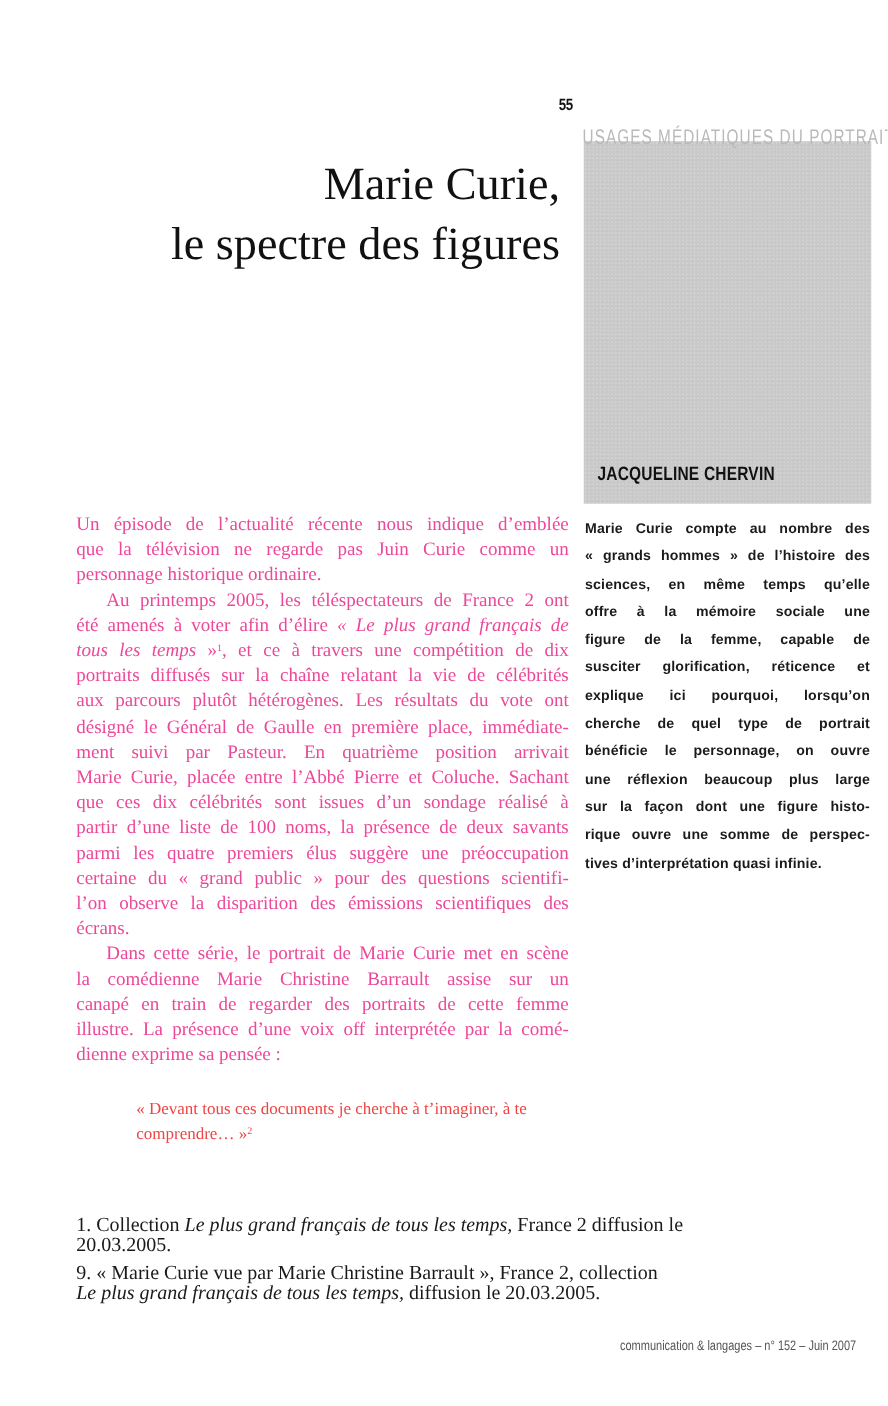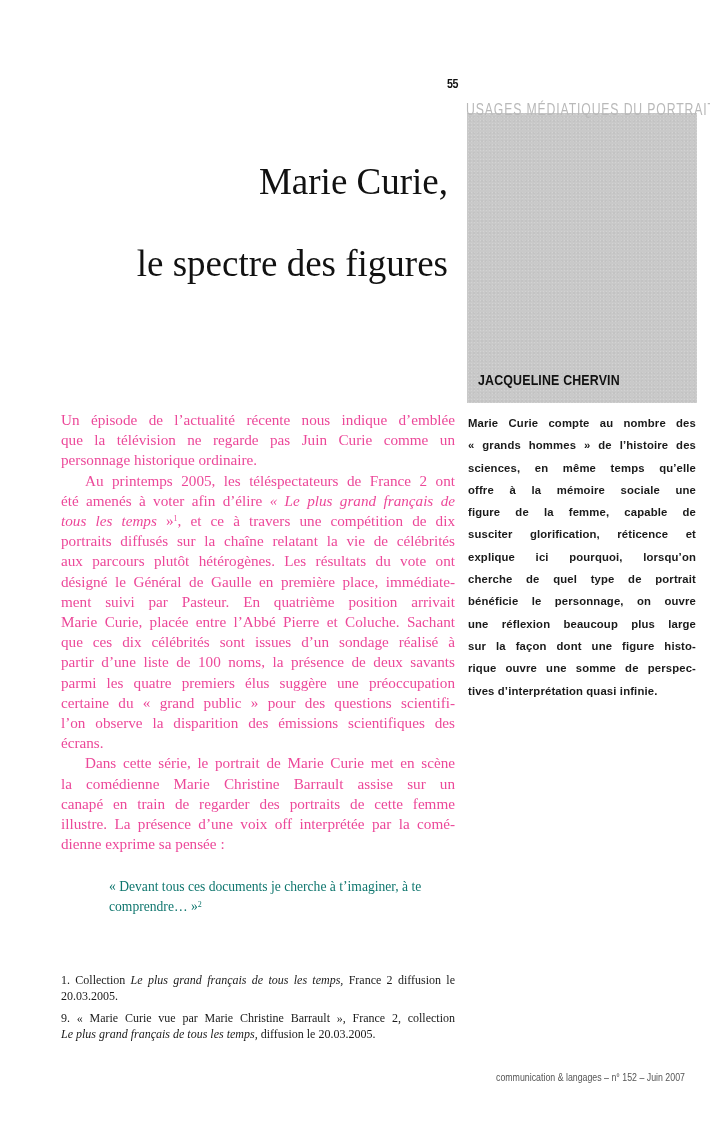--- a/index.html
+++ b/index.html
@@ -36,21 +36,21 @@
     font-size: 15.5px; color: #111; white-space: nowrap;
     transform: scaleX(0.80); transform-origin: left top;
     letter-spacing: 0.2px;
   }
 
   .title {
     position: absolute; right: 262px; top: 124px; text-align: right;
     font-family: "Liberation Serif", serif; font-size: 37px; line-height: 48px;
     color: #111; font-weight: normal;
   }
-  .title span { display: block; white-space: nowrap; margin-top: 34px; }
+  .title span { display: block; white-space: nowrap; }
 
   .abstract {
     position: absolute; left: 468px; top: 412px; width: 228px;
     font-family: "Liberation Sans", sans-serif; font-weight: bold;
     font-size: 11.3px; line-height: 22.3px; color: #1a1a1a;
     text-align: justify; hyphens: manual;
   }
   .abstract .ln { display: block; text-align-last: justify; white-space: nowrap; letter-spacing: 0.15px; }
   .abstract .ln.last { text-align-last: left; }
 
@@ -60,27 +60,27 @@
     color: #ec4899;
   }
   .body-text .ln { display: block; text-align: justify; text-align-last: justify; white-space: nowrap; }
   .body-text .ln.last { text-align-last: left; }
   .body-text .ln.indent { padding-left: 24px; }
   .body-text em { font-style: italic; }
   .body-text sup, .footnotes sup { font-size: 8px; vertical-align: top; position: relative; top: -2px; }
 
   .quote {
     position: absolute; left: 109px; top: 877px; width: 346px;
-    font-family: "Liberation Serif", serif; font-size: 13.6px; line-height: 20px; color: #0f766e;
+    font-family: "Liberation Serif", serif; font-size: 13.6px; line-height: 20px; color: #ef4444;
   }
   .quote .ln { display: block; white-space: nowrap; }
 
   .footnotes {
     position: absolute; left: 61px; top: 973px; width: 394px;
-    font-family: "Liberation Serif", serif; font-size: 12px; line-height: 15.5px; color: #1a1a1a;
+    font-family: "Liberation Serif", serif; font-size: 16px; line-height: 15.5px; color: #1a1a1a;
   }
   .footnotes .fn { margin-bottom: 7px; }
   .footnotes .ln { display: block; white-space: nowrap; }
   .footnotes .ln.just { text-align: justify; text-align-last: justify; }
   .footnotes em { font-style: italic; }
 
   .footer {
     position: absolute; left: 496px; top: 1071px; white-space: nowrap;
     font-family: "Liberation Sans", sans-serif; font-size: 11px; color: #555;
     transform: scaleX(0.80); transform-origin: left top;

